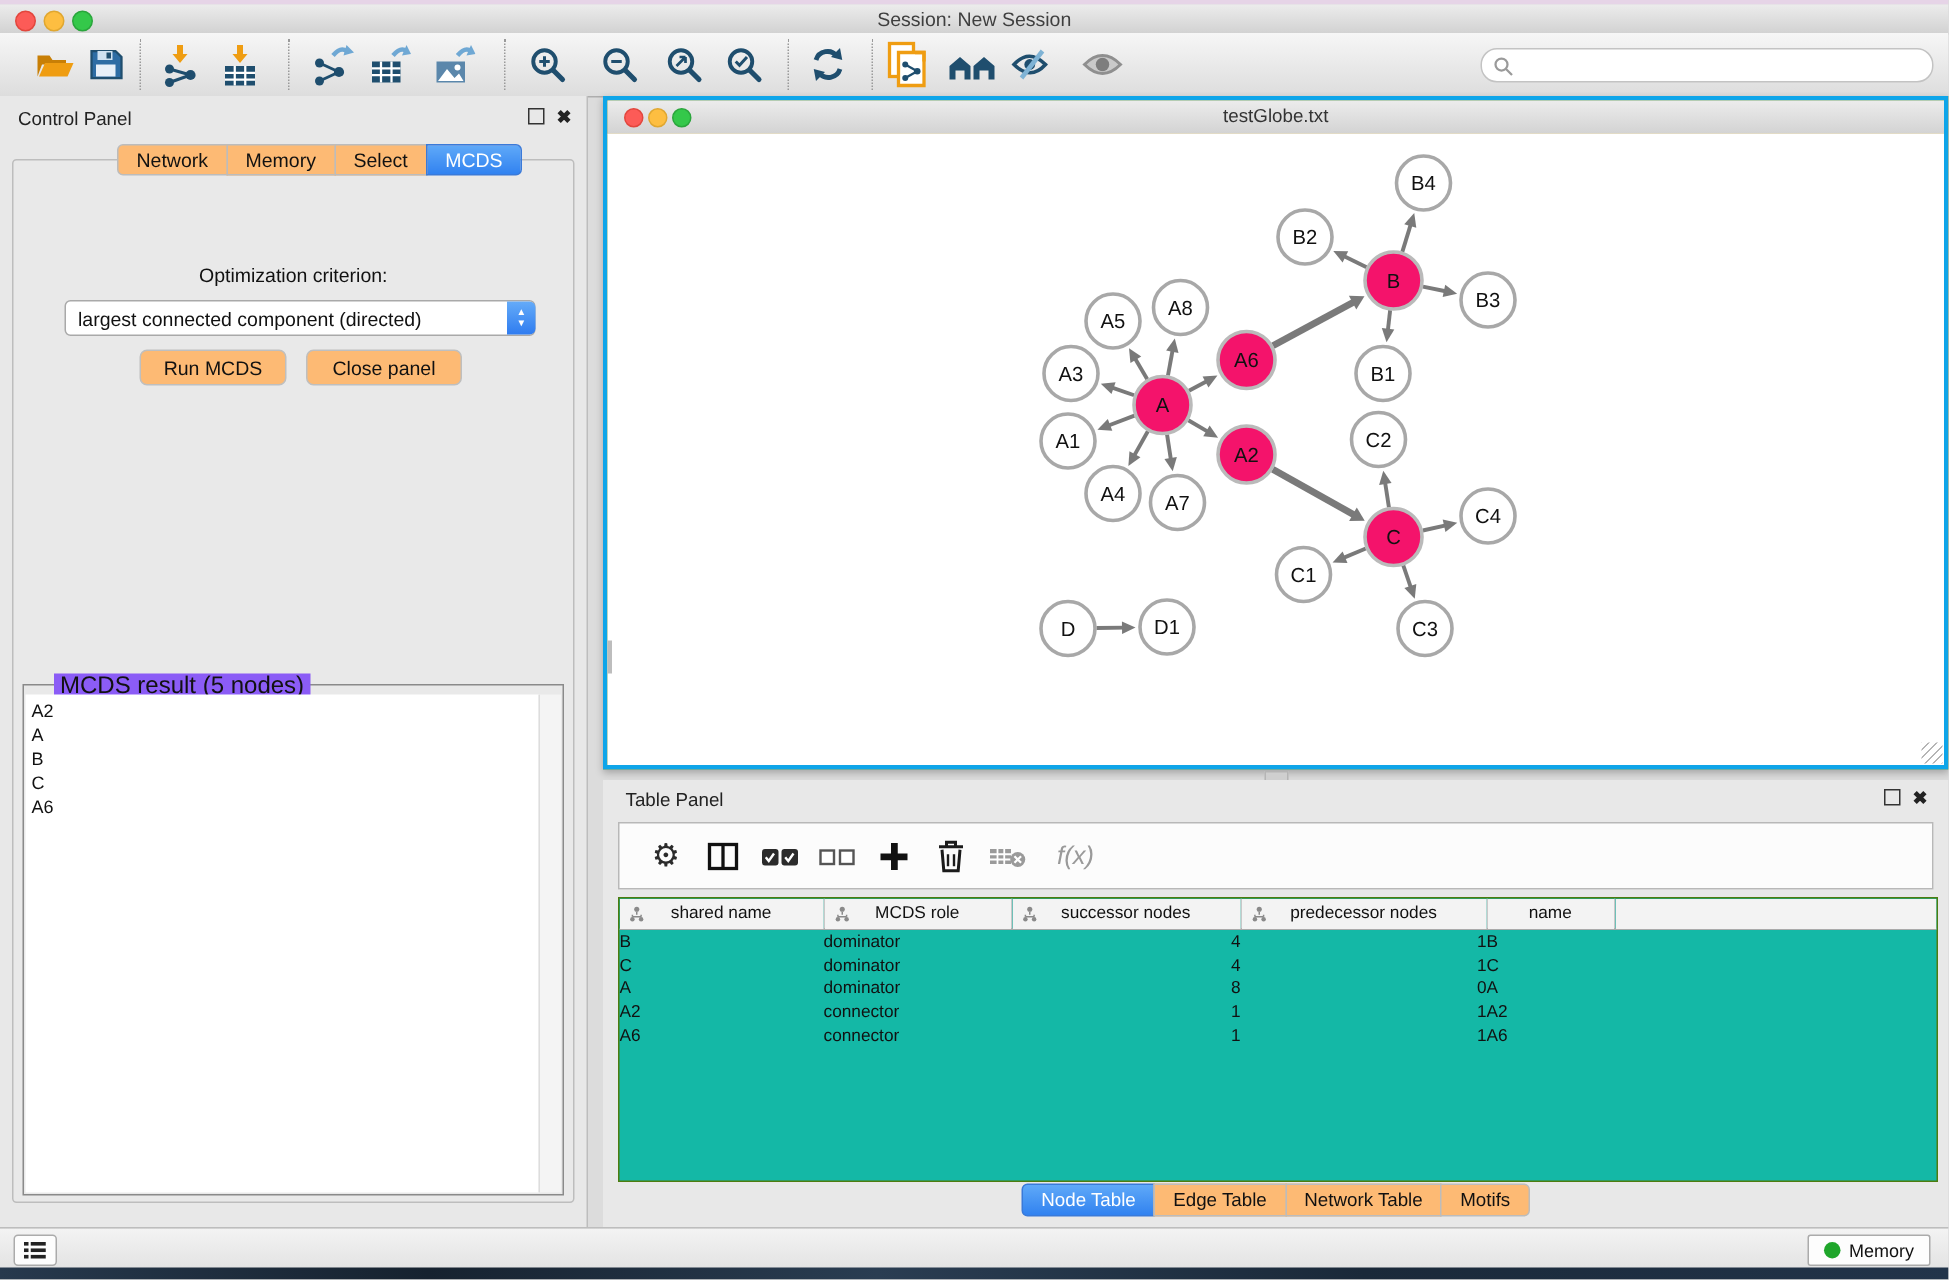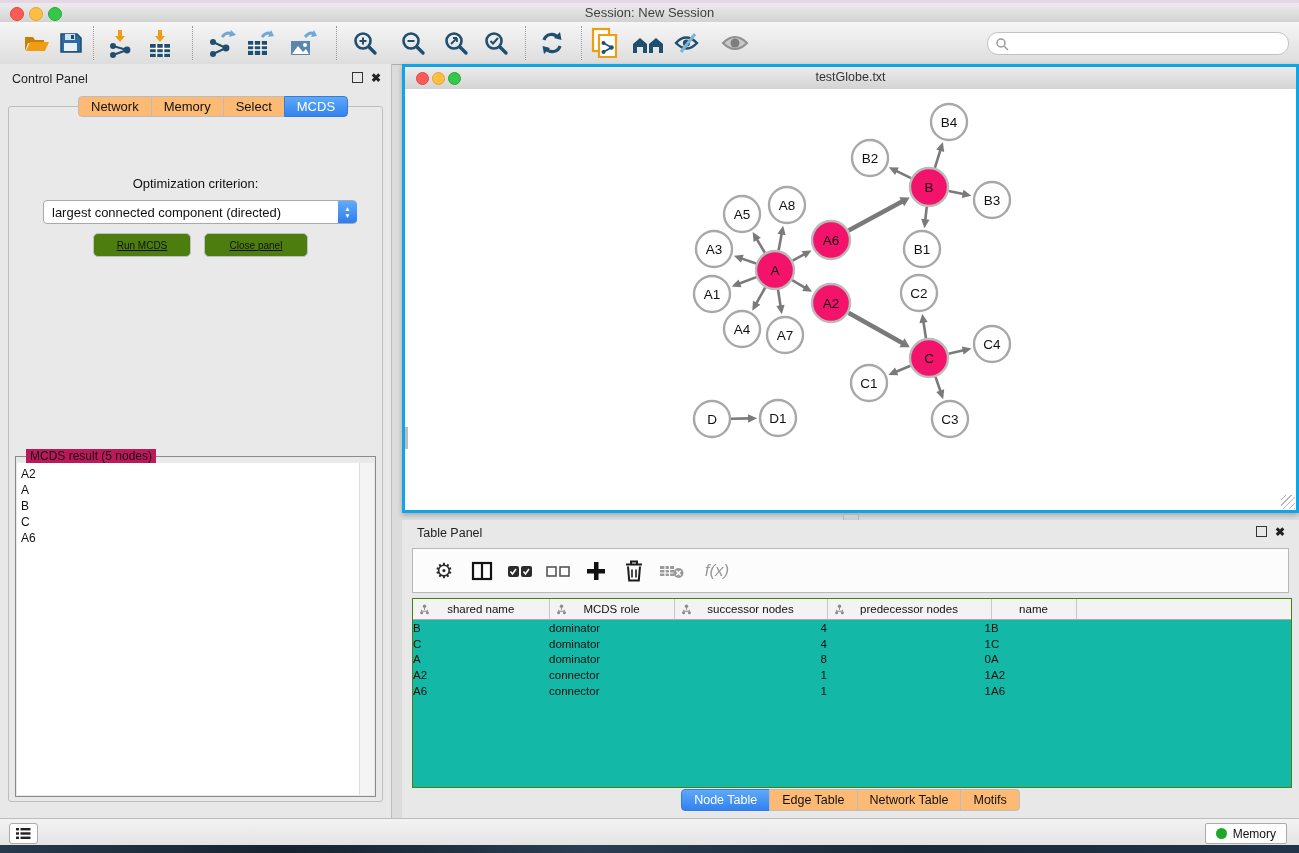--- a/index.html
+++ b/index.html
@@ -39,24 +39,24 @@
   .cp-body{position:absolute;left:8px;top:42px;width:373px;height:694px;background:#e9e9e9;
            border:1px solid #bdbdbd;border-radius:3px;}
   .opt-label{position:absolute;left:0;right:0;top:69px;text-align:center;font-size:13px;color:#111;}
   .dropdown{position:absolute;left:34px;top:93px;width:312px;height:22px;background:#fff;
             border:1px solid #a9a9a9;border-radius:4px;display:flex;align-items:center;}
   .dropdown .val{flex:1;font-size:13px;color:#111;padding-left:8px;white-space:nowrap;}
   .stepper{width:19px;height:22px;margin-right:-1px;border-radius:0 4px 4px 0;
            background:linear-gradient(#64abf8,#2f7cf0);display:flex;flex-direction:column;
            align-items:center;justify-content:center;gap:1px;}
   .stepper span{color:#fff;font-size:6.5px;line-height:6px;}
-  .btn{position:absolute;height:22px;background:#4d7c0f;border:1px solid #bfbfbf;border-radius:5px;
-       font-size:10px;color:#111;display:flex;align-items:center;justify-content:center;text-decoration:underline;}
+  .btn{position:absolute;height:22px;background:#fdba74;border:1px solid #bfbfbf;border-radius:5px;
+       font-size:13px;color:#111;display:flex;align-items:center;justify-content:center;}
   .result-box{position:absolute;left:6px;top:349px;width:359px;height:339px;border:1px solid #8a8a8a;}
-  .result-legend{position:absolute;left:10px;top:-8px;background:#be185d;padding:0 4px;font-size:12px;color:#111;}
+  .result-legend{position:absolute;left:20px;top:-8px;background:#8b5cf6;padding:0 4px;font-size:16px;color:#111;}
   .result-list{position:absolute;left:1px;top:6px;right:15px;bottom:1px;background:#fff;
                font-size:12px;color:#111;padding:3px 0 0 4px;line-height:16px;}
   .result-scroll{position:absolute;top:6px;right:1px;bottom:1px;width:14px;background:#f4f4f4;
                  border-left:1px solid #ddd;}
   
   .net-window{position:absolute;left:402px;top:64px;width:897px;height:449px;background:#eab308;
               border:3px solid #0ea5e9;box-shadow:0 2px 5px rgba(0,0,0,.25);box-sizing:border-box;}
   .net-titlebar{position:absolute;left:0;top:0;right:0;height:22px;
                 background:linear-gradient(#ececec,#d3d3d3);border-bottom:1px solid #a9a9a9;}
   .net-titlebar .tl{width:11px;height:11px;top:5px;}

